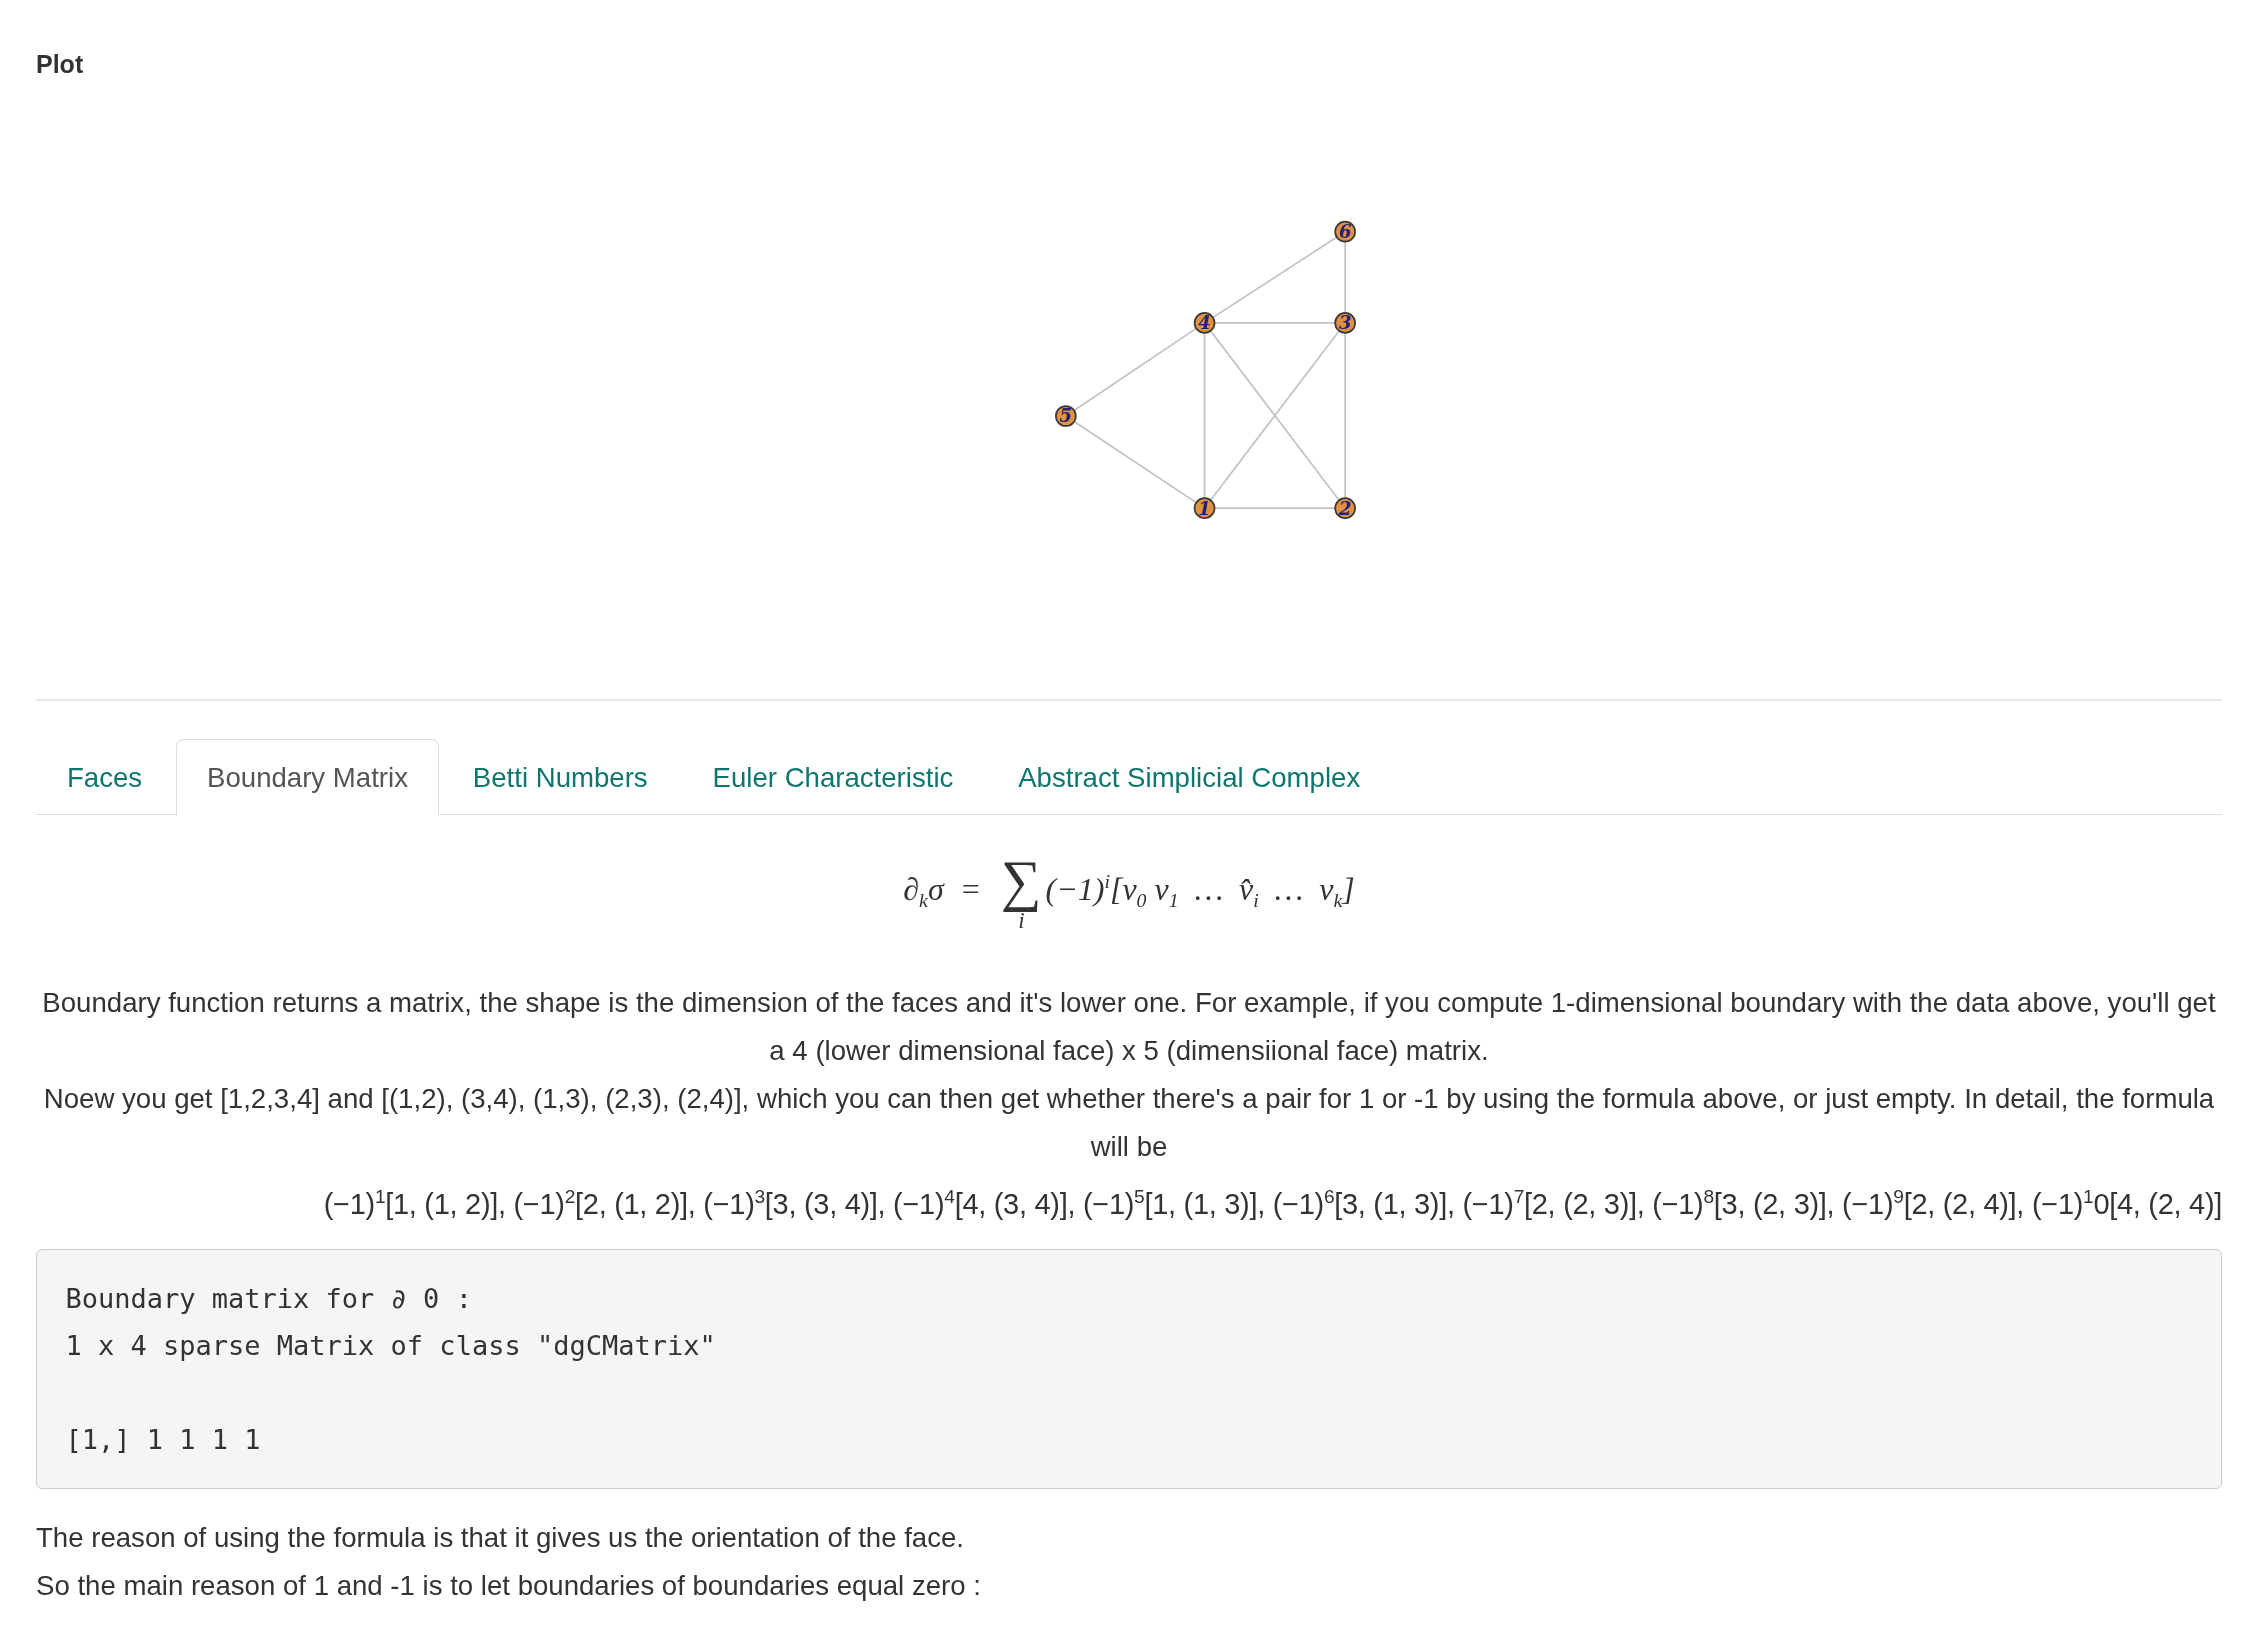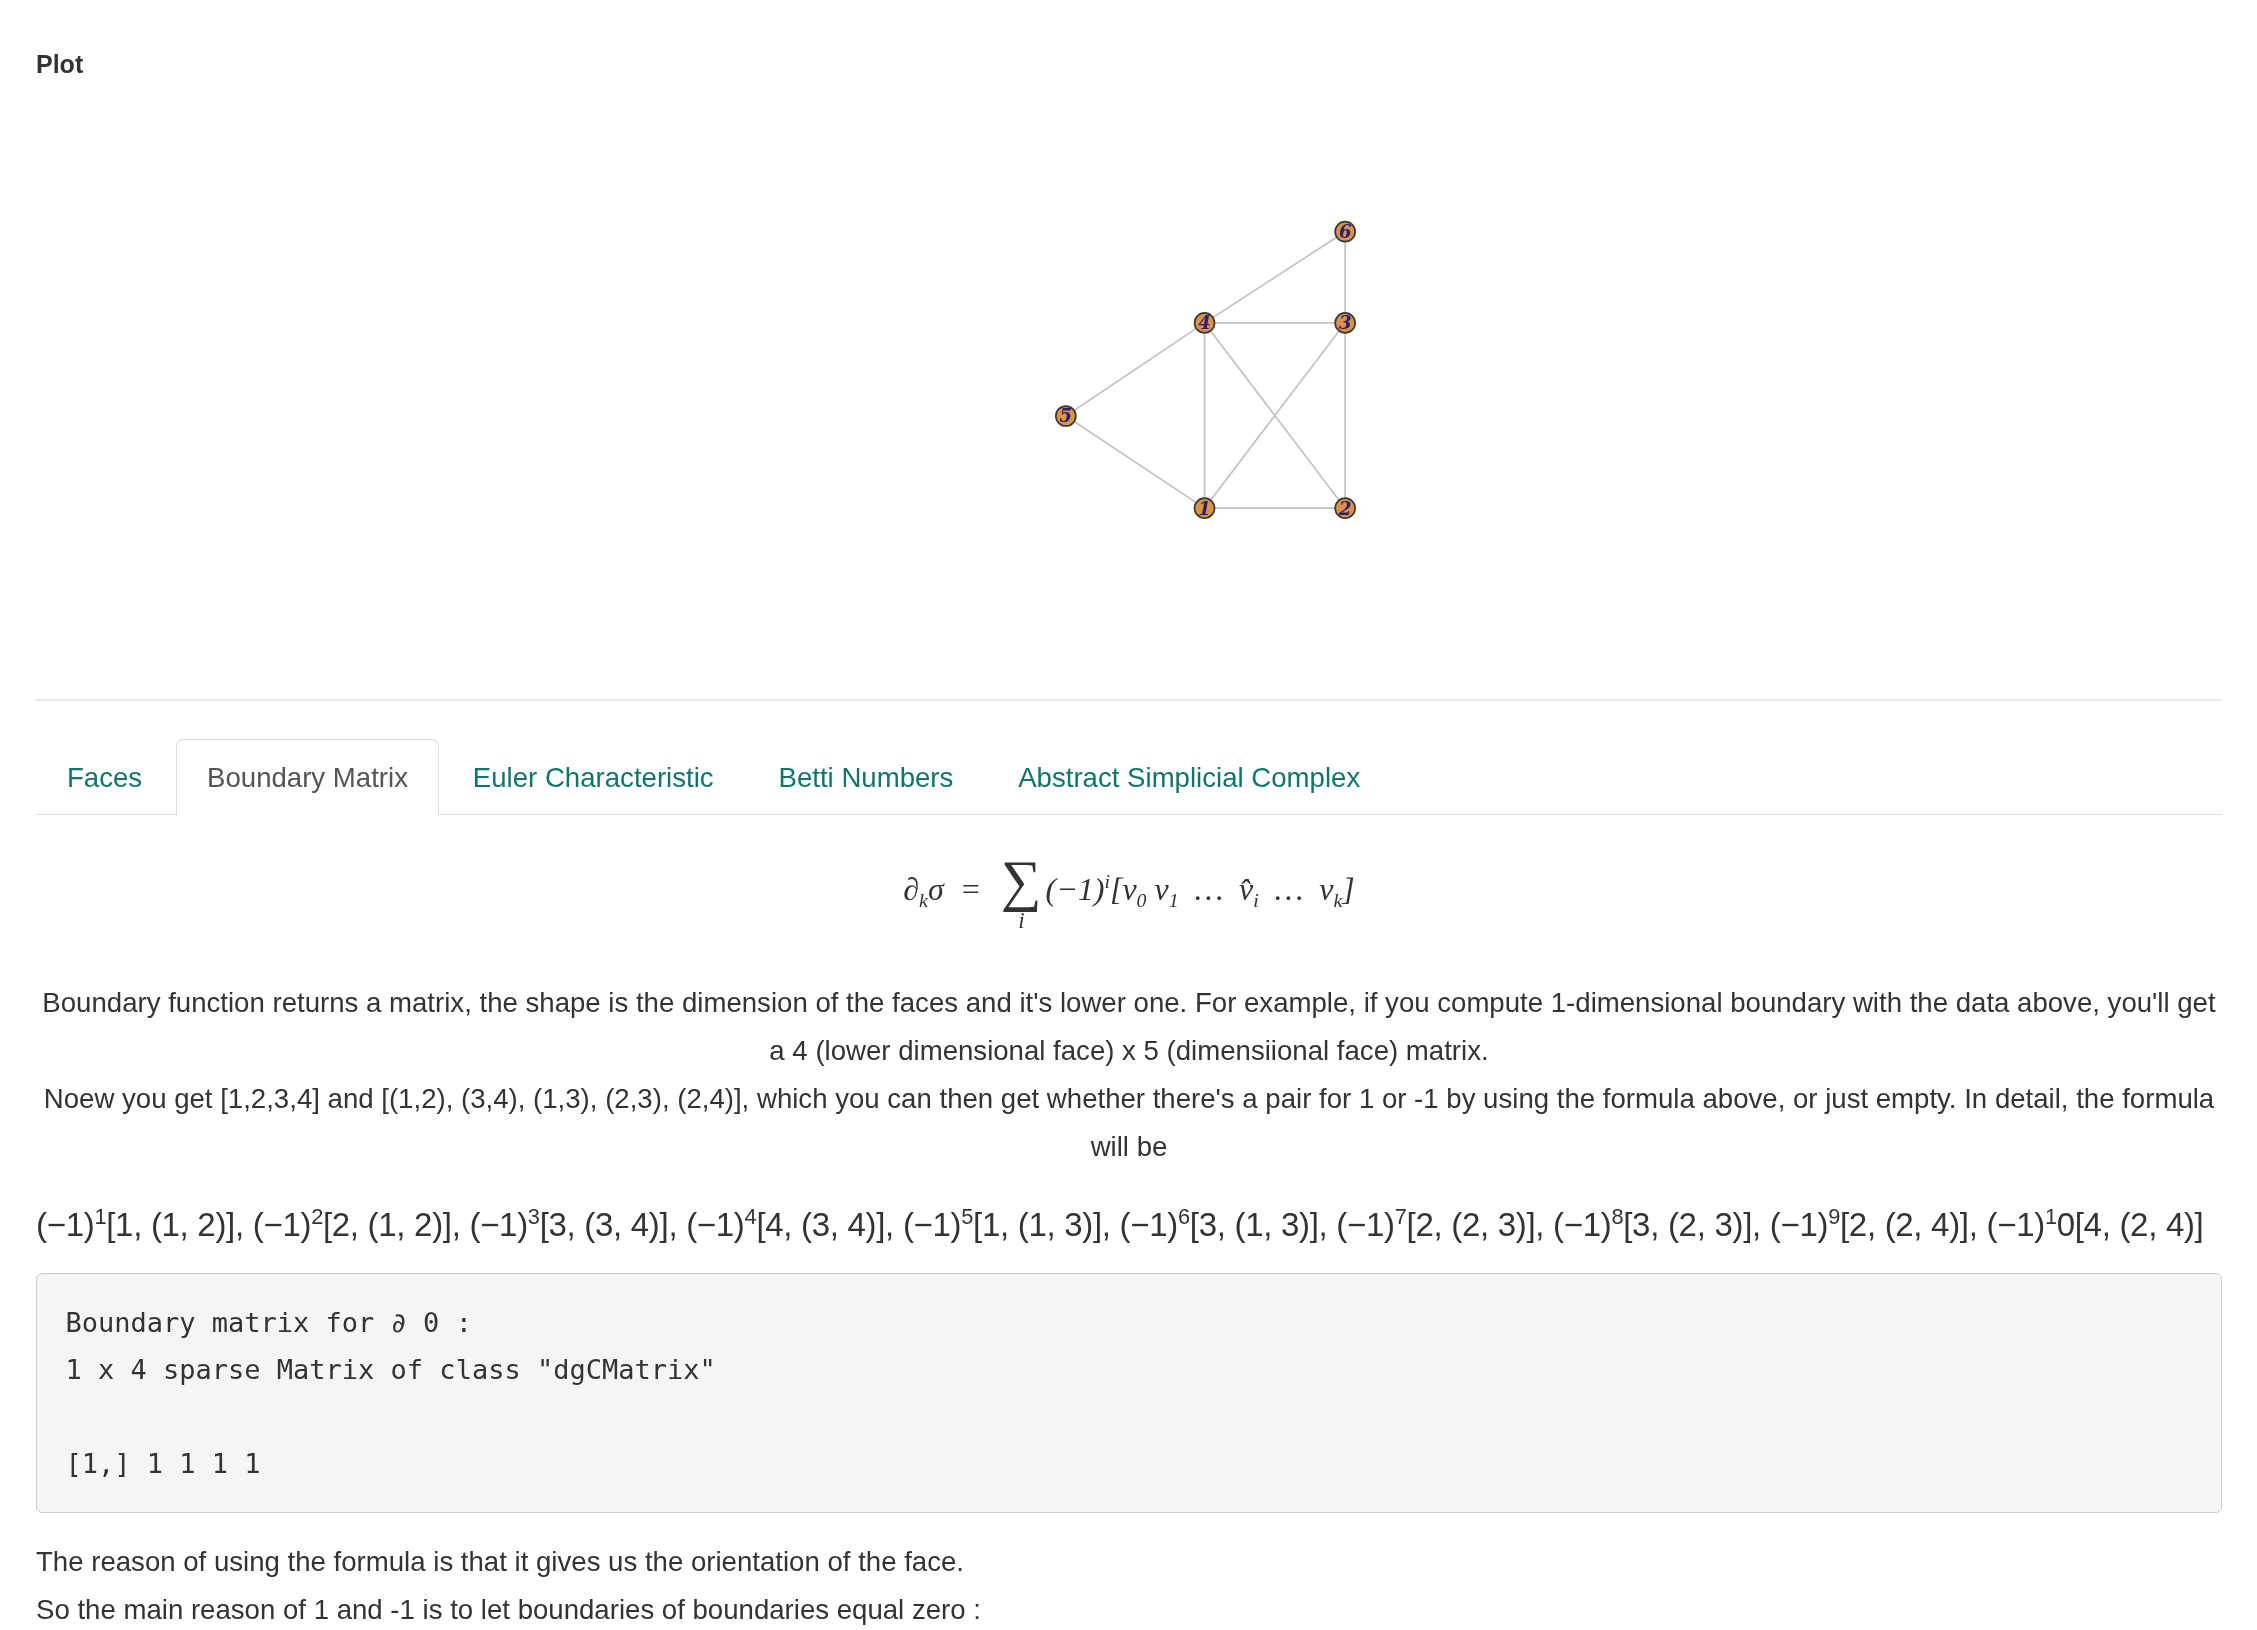--- a/index.html
+++ b/index.html
@@ -58,23 +58,23 @@
   .math-main sup { font-size: 62%; font-style: italic; }
   .math-main sub { font-size: 62%; }
   .sum-op { display: inline-flex; flex-direction: column; align-items: center; vertical-align: middle; margin: 0 3.8px; }
   .sum-sym { font-size: 57px; line-height: 55px; font-style: normal; }
   .sum-idx { font-size: 23px; line-height: 25px; font-style: italic; }
 
   .body-copy { margin-top: 46px; }
   .body-copy p { margin: 0; line-height: 48px; text-align: center; }
 
   .terms-line {
-    text-align: left; margin-top: 33px;
+    text-align: right; margin-top: 15px;
     font-family: "Liberation Sans", sans-serif;
-    font-size: 33px; letter-spacing: -0.3px; color: #333;
+    font-size: 29px; letter-spacing: -0.3px; color: #333;
     font-style: normal;
   }
   .terms-line sup { font-size: 66%; }
 
   pre.code-block {
     background: #f5f5f5;
     border: 1.9px solid #cccccc;
     border-radius: 6px;
     margin: 28.5px 0 0 0;
     padding: 25px 28.5px;
@@ -123,24 +123,24 @@
   <hr class="section-divider">
 
   <ul class="nav-tabs">
       <li>
         <a>Faces</a>
       </li>
       <li class="active">
         <a>Boundary Matrix</a>
       </li>
       <li>
-        <a>Euler Characteristic</a>
+        <a>Betti Numbers</a>
       </li>
       <li>
-        <a>Betti Numbers</a>
+        <a>Euler Characteristic</a>
       </li>
       <li>
         <a>Abstract Simplicial Complex</a>
       </li>
     </ul>
 
   <div class="tab-content">
 
 
     <div class="math-block math-main">

